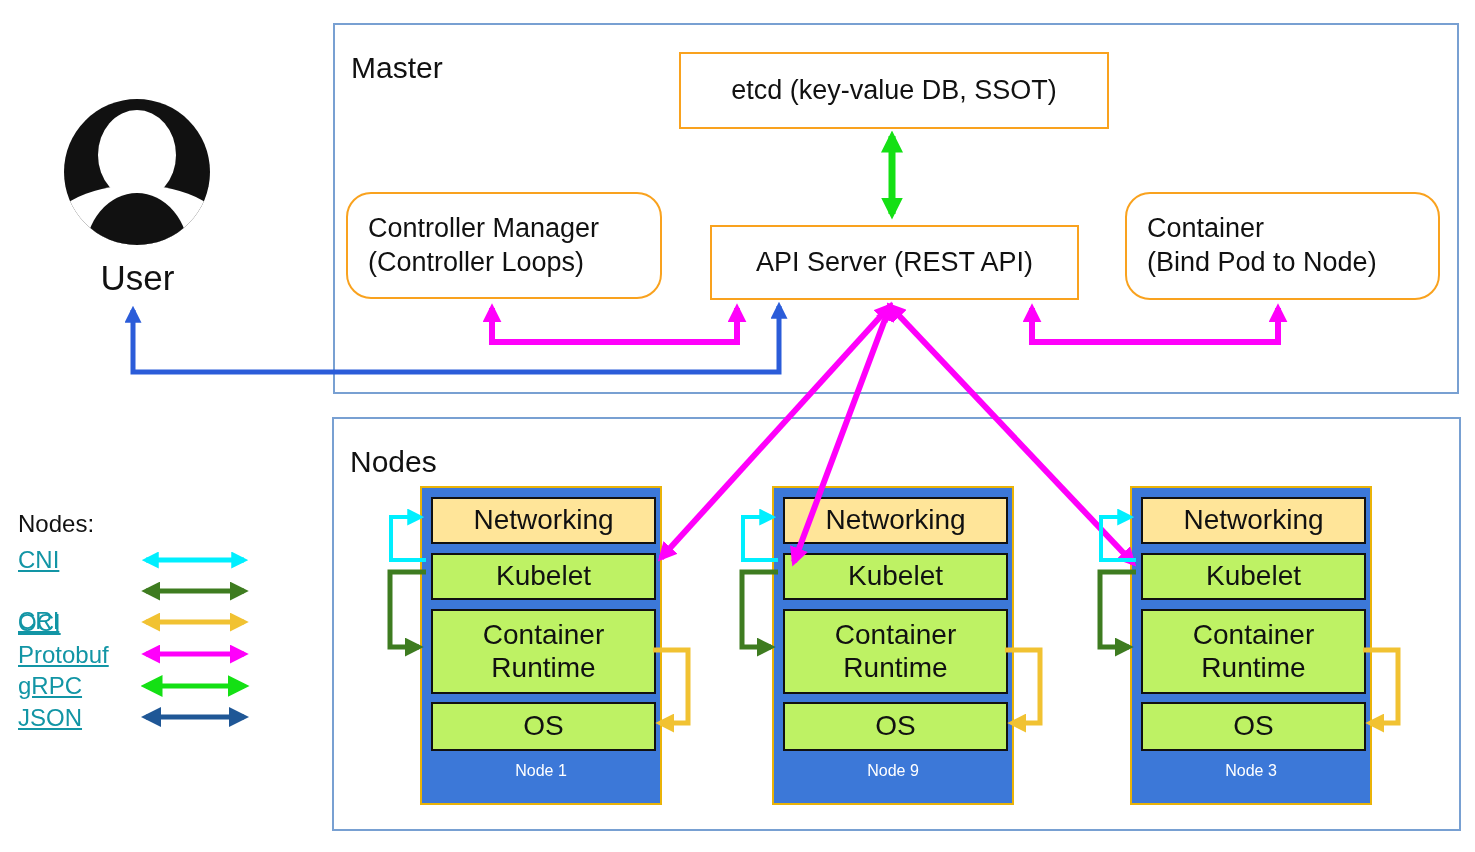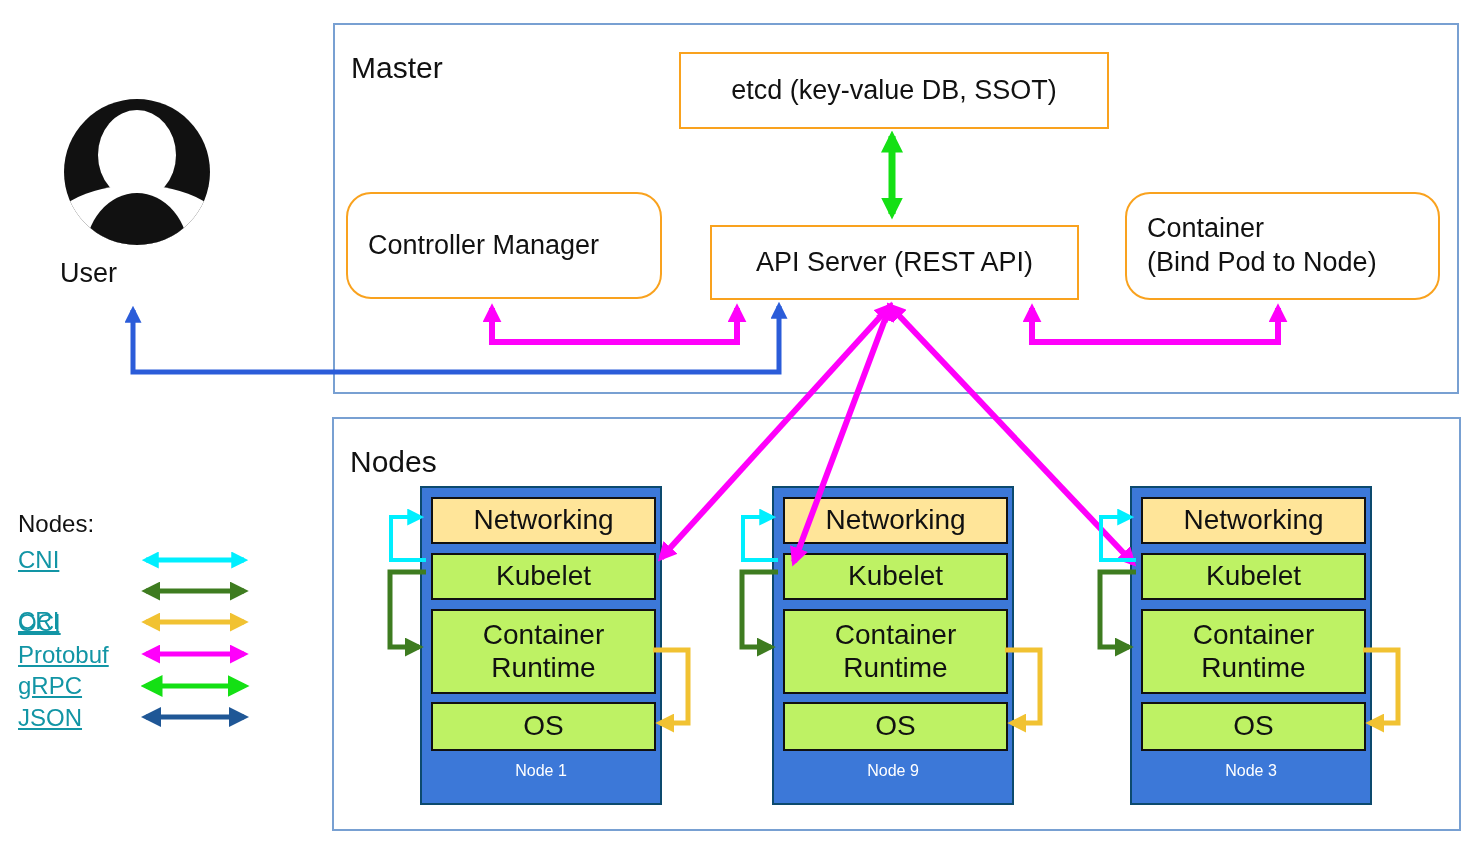--- a/index.html
+++ b/index.html
@@ -12,38 +12,38 @@
   .frame-title { position:absolute; left:16px; top:26px; font-size:30px; color:#111; }
   .obox {
     position:absolute; border:2px solid #F9A21E; background:#ffffff;
     display:flex; flex-direction:column; justify-content:center;
     font-size:27px; color:#111; line-height:1.25; box-sizing:border-box;
   }
   .obox.centered { align-items:center; text-align:right; }
   .obox.lefted   { align-items:flex-start; padding-left:20px;border-radius:25px; }
   .node {
     position:absolute; width:242px; height:319px; box-sizing:border-box;
-    border:2px solid #0c4a6e; background:#3C78D8;
+    border:2px solid #eab308; background:#3C78D8;
   }
   .layer {
     position:absolute; left:9px; width:225px; box-sizing:border-box;
     border:2px solid #111; background:#bef264;
     display:flex; align-items:center; justify-content:center;
     font-size:28px; color:#111; text-align:center; line-height:1.15;
   }
   .layer.networking { top:9px;  height:47px; background:#FFE599; }
   .layer.kubelet    { top:65px; height:47px; }
   .layer.cruntime   { top:121px; height:85px; }
   .layer.cruntime span { display:block; width:170px; }
   .layer.os         { top:214px; height:49px; }
   .node-name {
     position:absolute; left:0; top:274px; width:100%;
     text-align:center; font-size:16px; color:#ffffff;
   }
-  .user-label { position:absolute; text-align:left; font-size:27px; color:#111; }
+  .user-label { position:absolute; text-align:center; font-size:35px; color:#111; }
   .legend-title { position:absolute; left:18px; top:510px; font-size:24px; color:#111; }
   .legend-item { position:absolute; left:18px; font-size:24px; }
   .legend-item a { text-decoration:underline; cursor:pointer; }
   svg.overlay { position:absolute; left:0; top:0; pointer-events:none; }
 </style>
 </head>
 <body>
 
 <div class="canvas">
 
@@ -64,20 +64,21 @@
 
   <div class="frame" style="left: 333px; top: 23px; width: 1122px; height: 367px; border-color: rgb(120, 160, 210);">
     <div class="frame-title">Master</div>
 
     <div class="obox centered" style="left: 344px; top: 27px; width: 430px; height: 77px; border-color: rgb(249, 162, 30);">
       <span>etcd (key-value DB, SSOT)</span>
     </div>
 
     <div class="obox lefted" style="left: 11px; top: 167px; width: 316px; height: 107px; border-color: rgb(249, 162, 30);">
       <span>Controller Manager</span>
+      <span>(Controller Loops)</span>
     </div>
 
     <div class="obox centered" style="left: 375px; top: 200px; width: 369px; height: 75px; border-color: rgb(249, 162, 30);">
       <span>API Server (REST API)</span>
     </div>
 
     <div class="obox lefted" style="left: 790px; top: 167px; width: 315px; height: 108px; border-color: rgb(249, 162, 30);">
       <span>Container</span>
       <span>(Bind Pod to Node)</span>
     </div>

